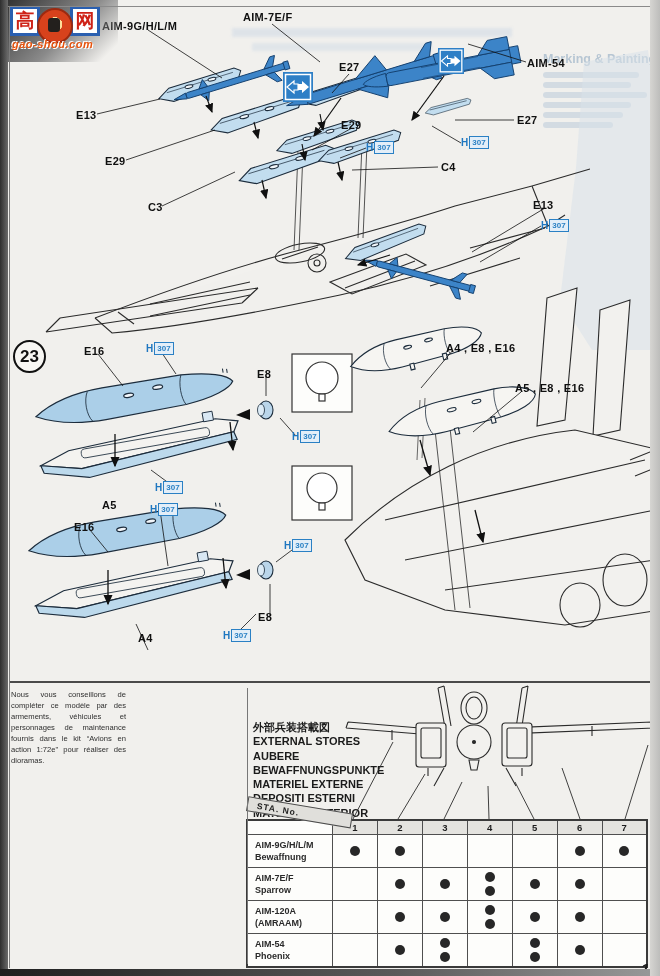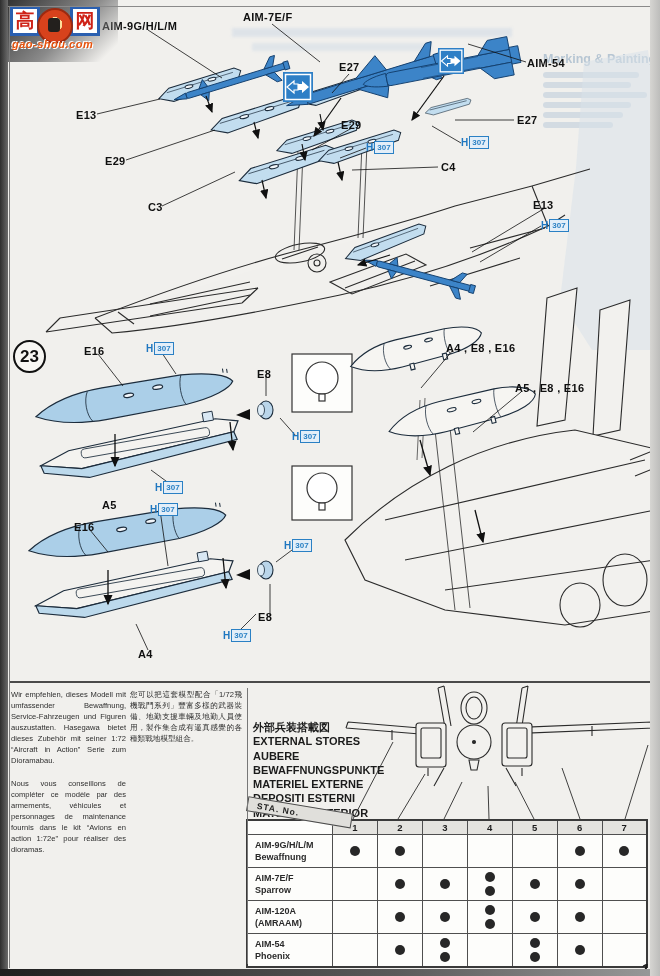--- a/index.html
+++ b/index.html
@@ -332,21 +332,21 @@
     <g stroke="#101010" stroke-width="0.8" fill="none">
       <path d="M82,192 L100,214 M152,172 L160,228 M284,212 L268,224 M228,296 L248,276 M140,312 L128,286 M262,278 L262,246"></path>
     </g>
   </svg>
 
   <span class="lbl" style="left:84px;top:345px">E16</span>
   <span class="lbl" style="left:257px;top:368px">E8</span>
   <span class="lbl" style="left:102px;top:499px">A5</span>
   <span class="lbl" style="left:74px;top:521px">E16</span>
   <span class="lbl" style="left:258px;top:611px">E8</span>
-  <span class="lbl" style="left:138px;top:648px">A4</span>
+  <span class="lbl" style="left:138px;top:632px">A4</span>
   <span class="h307" style="left:146px;top:342px">
       <span>H</span>
       <span class="code">307</span>
     </span>
   <span class="h307" style="left:292px;top:430px">
       <span>H</span>
       <span class="code">307</span>
     </span>
   <span class="h307" style="left:155px;top:481px">
       <span>H</span>
@@ -405,25 +405,23 @@
     </g>
     <g stroke="#101010" stroke-width="0.8" fill="none">
       <path d="M128,70 L96,108 M196,112 L148,152"></path>
     </g>
   </svg>
 
   <span class="lbl" style="left:446px;top:342px">A4 , E8 , E16</span>
   <span class="lbl" style="left:515px;top:382px">A5 , E8 , E16</span>
 
   <div class="abs note-col" style="left:11px;top:689px;width:115px">
-    <p>Wir empfehlen, dieses Modell mit umfassender Bewaffnung, Service-Fahrzeugen und Figuren auszustatten. Hasegawa bietet dieses Zubehör mit seiner 1:72 “Aircraft in Action” Serie zum Dioramabau.</p>
     <p>Nous vous conseillons de compléter ce modèle par des armements, véhicules et personnages de maintenance fournis dans le kit “Avions en action 1:72e” pour réaliser des dioramas.</p>
   </div>
   <div class="abs note-col" style="left:130px;top:689px;width:112px">
-    <p>您可以把這套模型配合「1/72飛機戰鬥系列」豐富多樣的武器裝備、地勤支援車輛及地勤人員使用，製作集合成有逼真感覺的各種類戰地模型組合。</p>
   </div>
 
   <div class="abs stores-head">
     <div>外部兵装搭載図</div>
     <div>EXTERNAL STORES</div>
     <div>AUBERE</div>
     <div>BEWAFFNUNGSPUNKTE</div>
     <div>MATERIEL EXTERNE</div>
     <div>DEPOSITI ESTERNI</div>
     <div>MATERIAL EXTERIOR</div>

